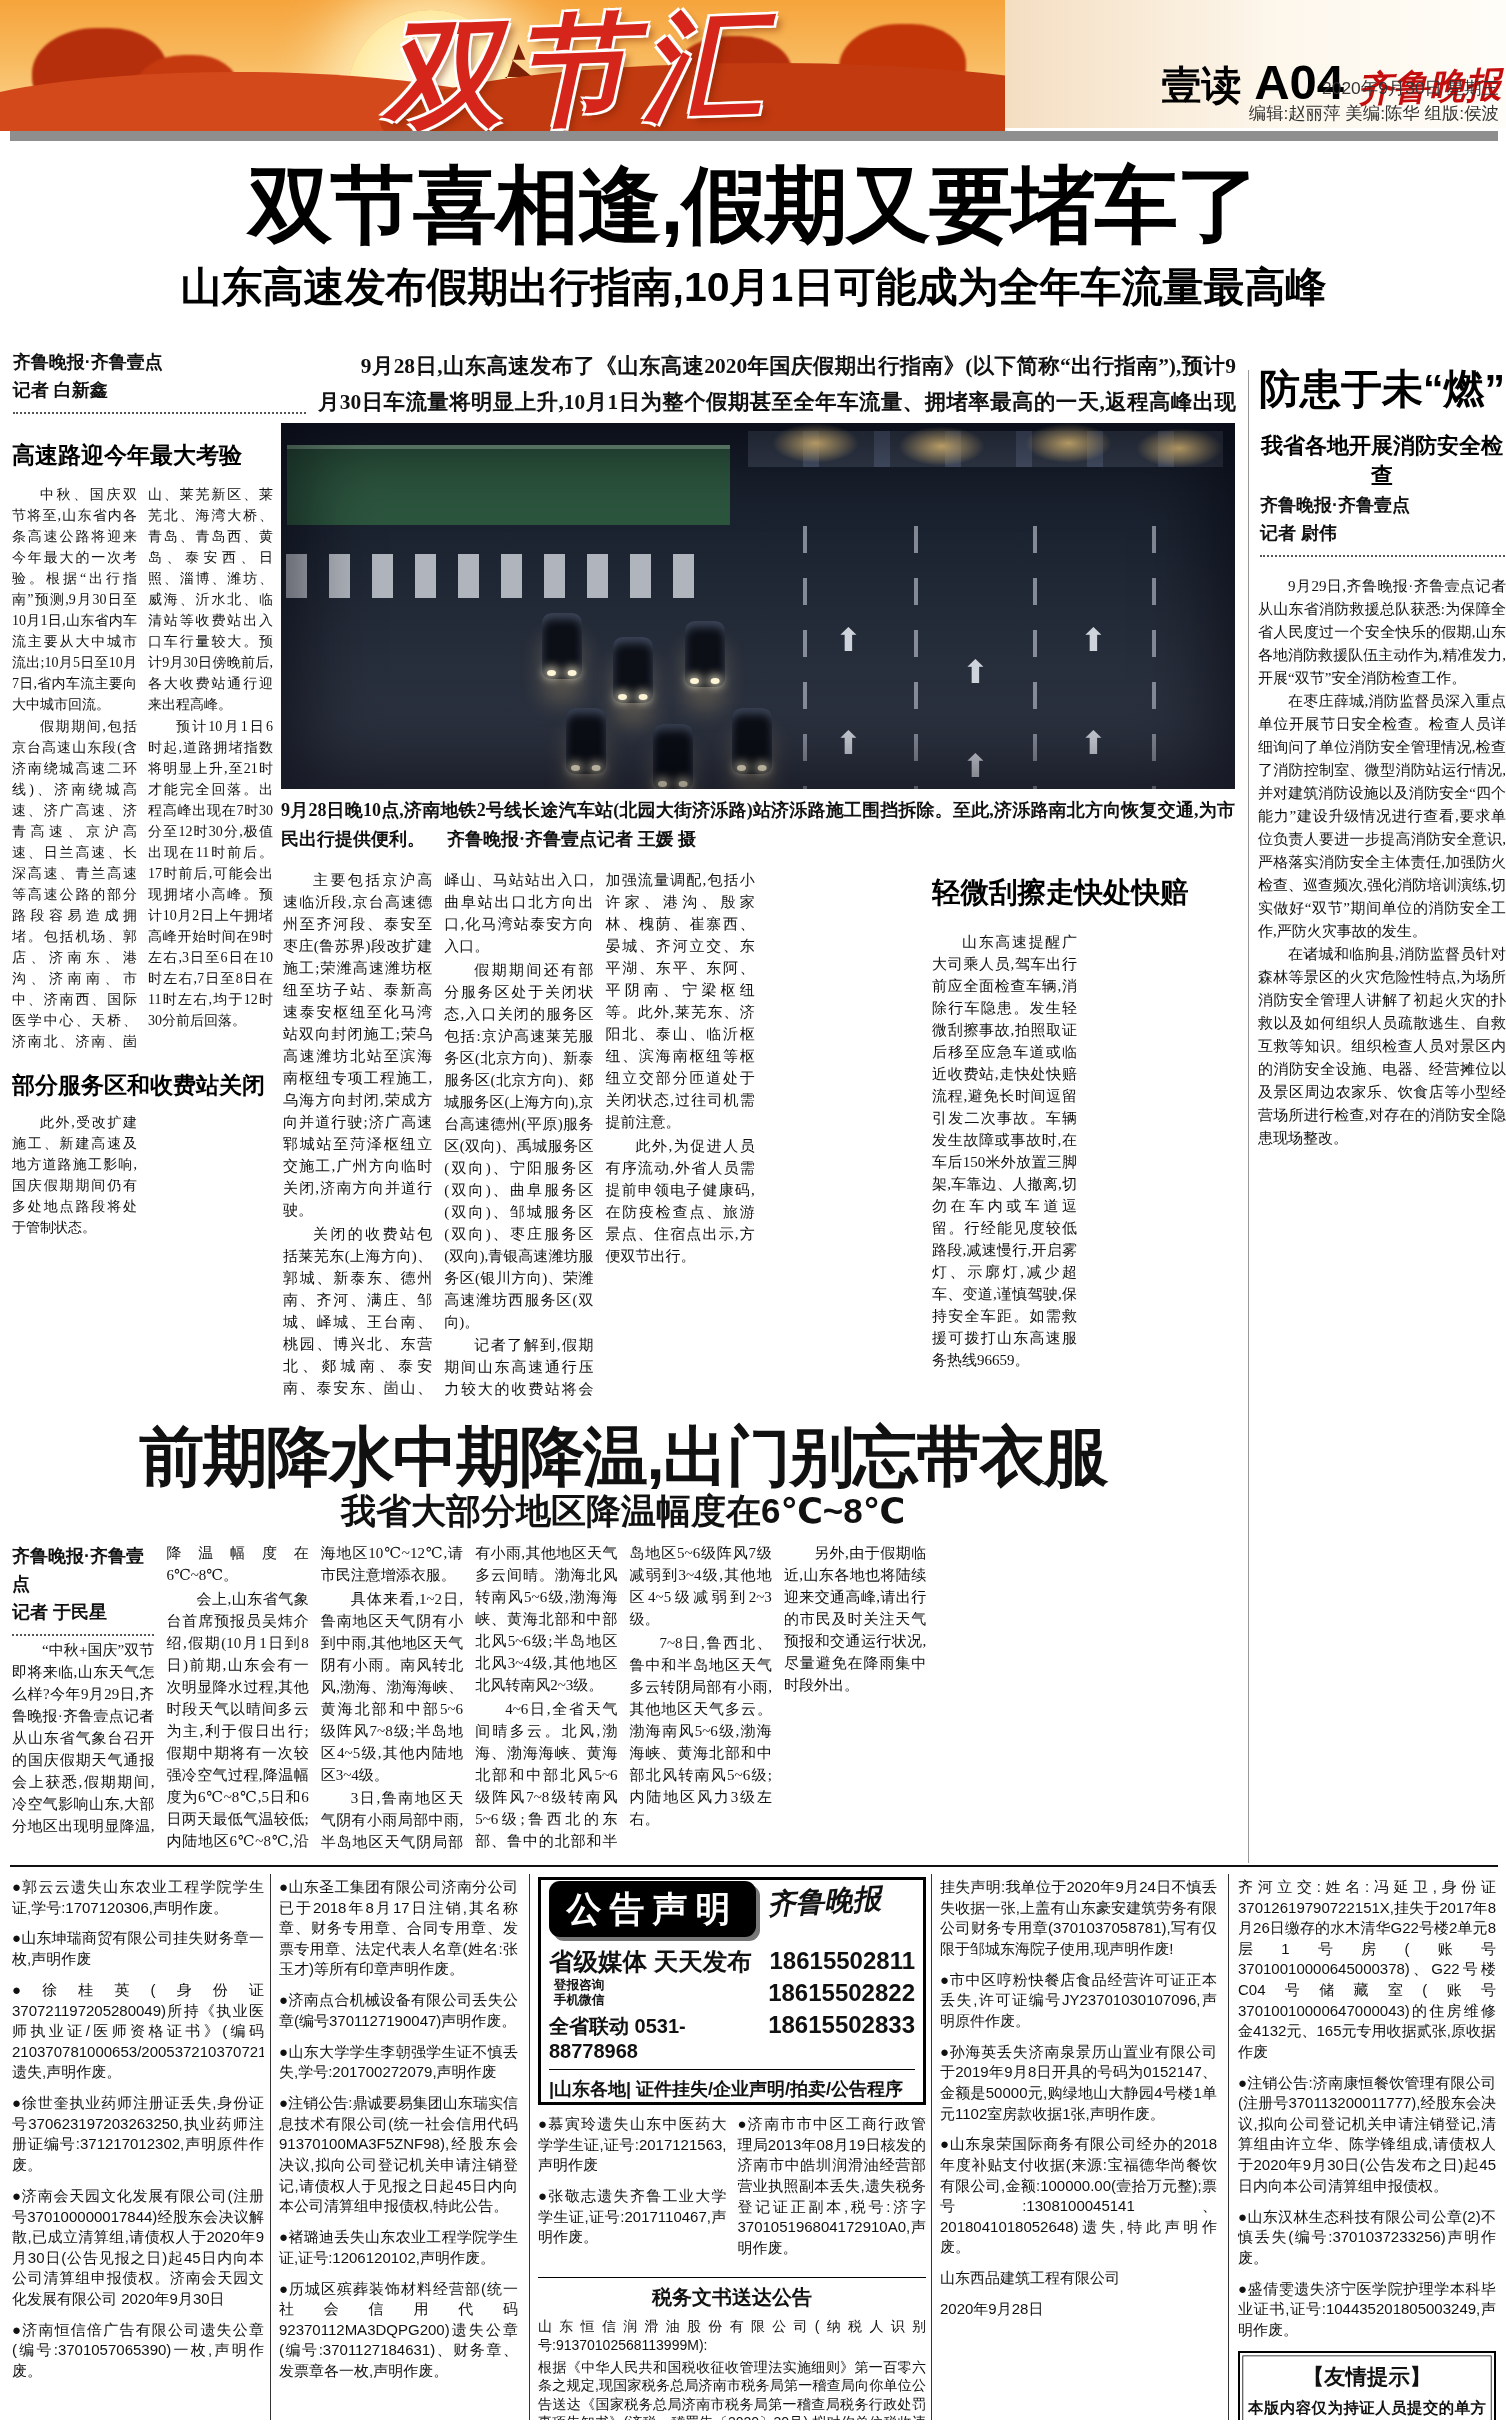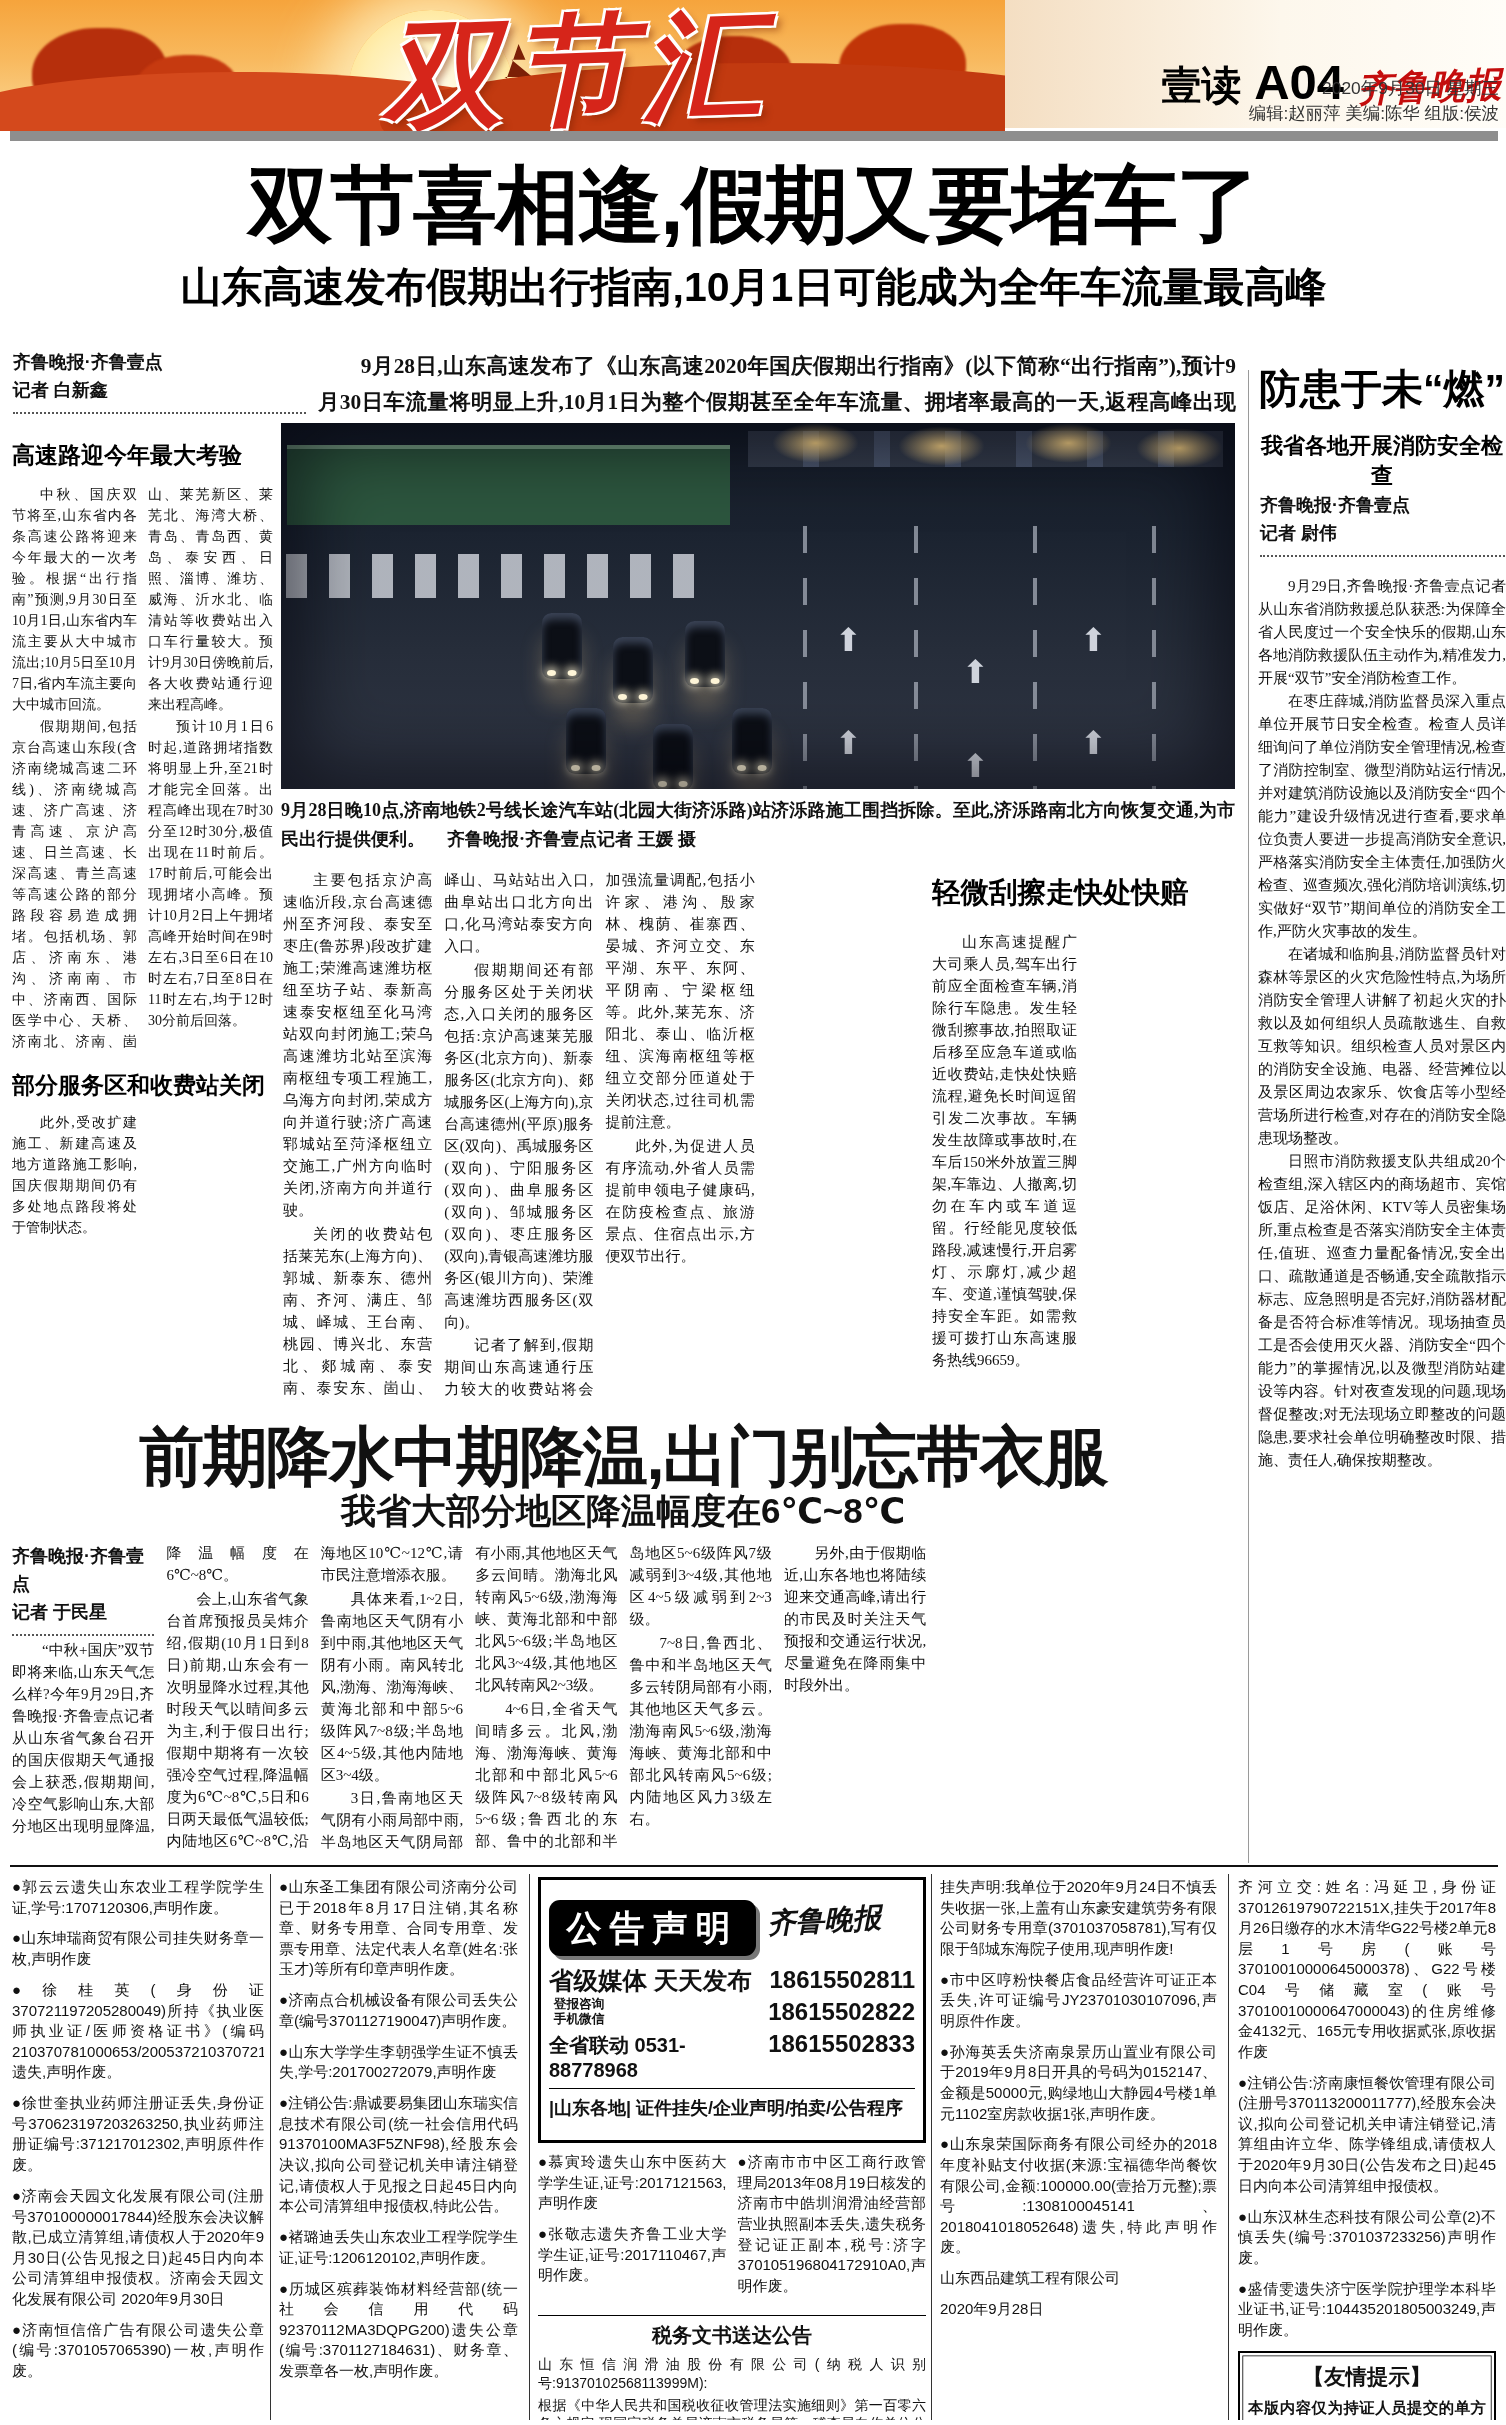--- a/index.html
+++ b/index.html
@@ -123,21 +123,21 @@
   .clscol{position:absolute;top:1877px;height:543px;overflow:hidden;
       font-family:"Liberation Sans","DejaVu Sans",sans-serif;}
   .clscol p{margin:0 0 10.3px 0;font-size:15px;line-height:20.6px;text-align:justify;}
   .col-a{left:12px;width:252px;}
   .col-b{left:279px;width:239px;}
   .col-c{left:538px;width:388px;}
   .col-d{left:940px;width:277px;}
   .col-e{left:1238px;width:258px;}
   .sign{ text-align:right;font-size:15px;line-height:20.6px;margin:0;}
 
-  .adbox{border:3.2px solid #000;padding:20px 8px;margin-bottom:9.5px;}
+  .adbox{border:3.2px solid #000;padding:1px 8px;margin-bottom:9.5px;}
   .adbox-head{display:flex;align-items:flex-start;gap:11px;}
   .adbox-title{background:#000;color:#fff;font-weight:900;font-size:35px;letter-spacing:8px;
       padding:4.7px 17.4px;border-radius:11px;box-shadow:4px 4px 0 #777;}
   .adbox-brand{font-family:"Liberation Serif","DejaVu Serif",serif;font-weight:900;font-style:italic;
       font-size:28.5px;transform:rotate(-3deg);margin-top:1.6px;}
   .adbox-mid{display:flex;justify-content:space-between;align-items:flex-start;margin-top:8px;}
   .adbox-tagline{font-weight:900;font-size:24.5px;}
   .adbox-smalls{display:inline-block;vertical-align:middle;font-size:12.7px;line-height:15px;font-weight:bold;margin-left:4.7px;}
   .adbox-hotline{font-weight:bold;font-size:20px;margin-top:4.7px;}
   .adbox-phones{text-align:right;font-weight:900;font-size:24px;line-height:32px;}
@@ -266,21 +266,20 @@
   <h3 class="fire-sub">我省各地开展消防安全检查</h3>
   <div class="byline fire-byline">
     <div>齐鲁晚报·齐鲁壹点</div>
     <div>记者  尉伟</div>
     <div class="dotted"></div>
   </div>
   <div class="fire-body">
       <p>9月29日,齐鲁晚报·齐鲁壹点记者从山东省消防救援总队获悉:为保障全省人民度过一个安全快乐的假期,山东各地消防救援队伍主动作为,精准发力,开展“双节”安全消防检查工作。</p>
       <p>在枣庄薛城,消防监督员深入重点单位开展节日安全检查。检查人员详细询问了单位消防安全管理情况,检查了消防控制室、微型消防站运行情况,并对建筑消防设施以及消防安全“四个能力”建设升级情况进行查看,要求单位负责人要进一步提高消防安全意识,严格落实消防安全主体责任,加强防火检查、巡查频次,强化消防培训演练,切实做好“双节”期间单位的消防安全工作,严防火灾事故的发生。</p>
       <p>在诸城和临朐县,消防监督员针对森林等景区的火灾危险性特点,为场所消防安全管理人讲解了初起火灾的扑救以及如何组织人员疏散逃生、自救互救等知识。组织检查人员对景区内的消防安全设施、电器、经营摊位以及景区周边农家乐、饮食店等小型经营场所进行检查,对存在的消防安全隐患现场整改。</p>
-      <p>日照市消防救援支队共组成20个检查组,深入辖区内的商场超市、宾馆饭店、足浴休闲、KTV等人员密集场所,重点检查是否落实消防安全主体责任,值班、巡查力量配备情况,安全出口、疏散通道是否畅通,安全疏散指示标志、应急照明是否完好,消防器材配备是否符合标准等情况。现场抽查员工是否会使用灭火器、消防安全“四个能力”的掌握情况,以及微型消防站建设等内容。针对夜查发现的问题,现场督促整改;对无法现场立即整改的问题隐患,要求社会单位明确整改时限、措施、责任人,确保按期整改。</p>
     </div>
 
   <h1 class="weather-headline">前期降水中期降温,出门别忘带衣服</h1>
   <h2 class="weather-sub">我省大部分地区降温幅度在6℃~8℃</h2>
   <div class="weather-flow">
     <div class="byline">
       <div>齐鲁晚报·齐鲁壹点</div>
       <div>记者  于民星</div>
       <div class="dotted"></div>
     </div>

